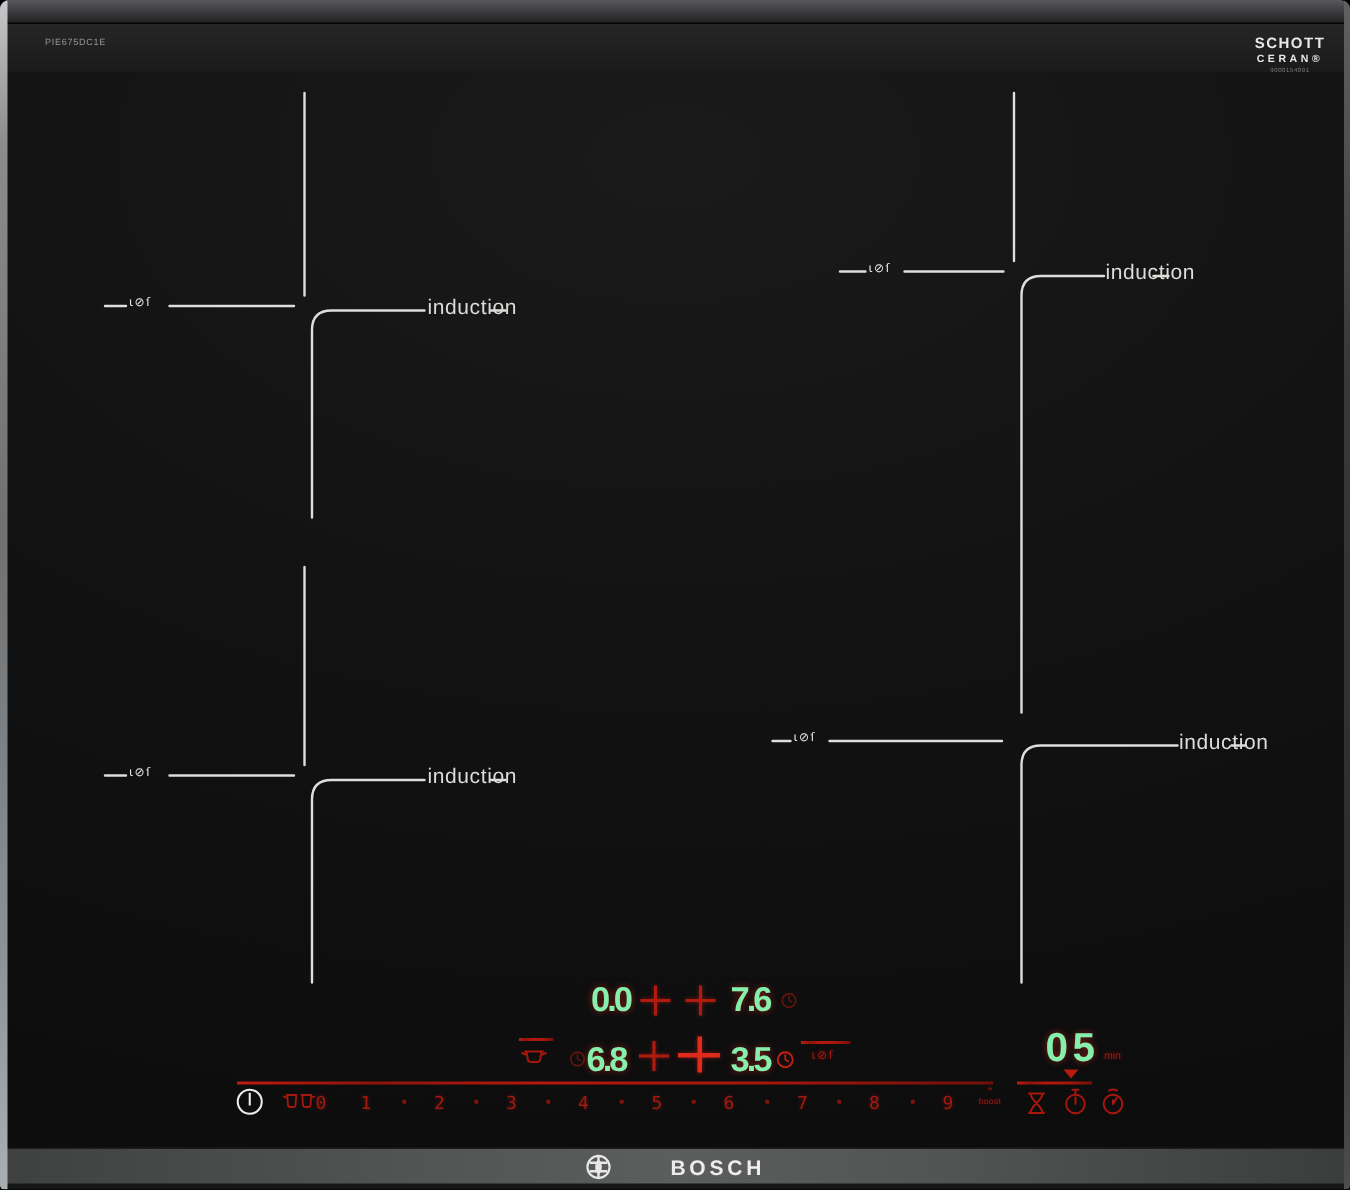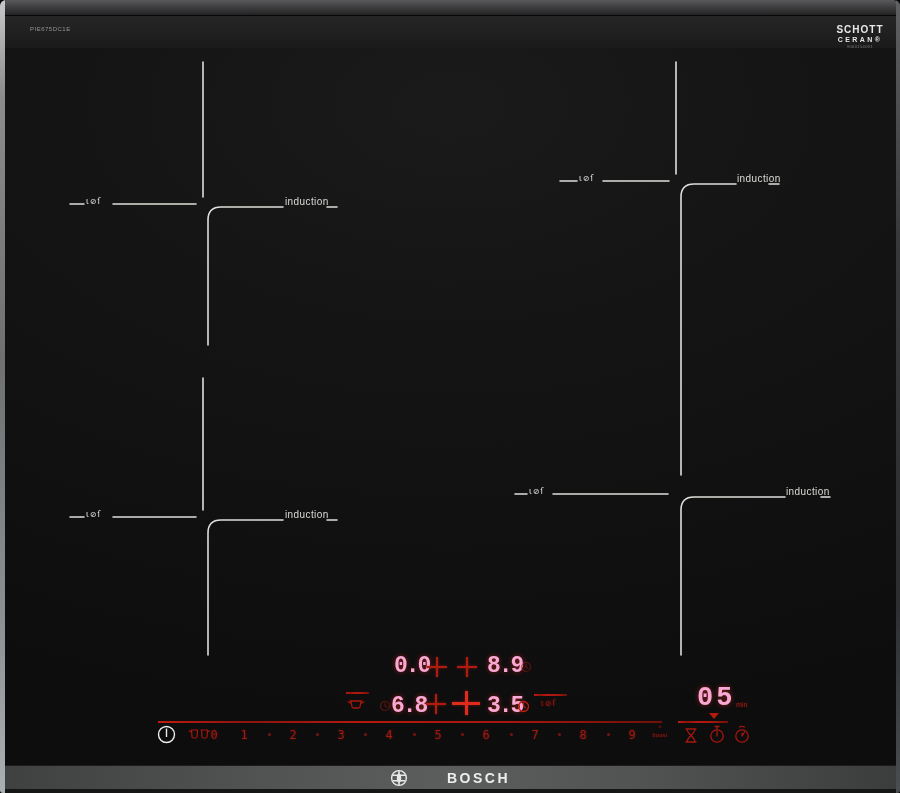--- a/index.html
+++ b/index.html
@@ -25,27 +25,27 @@
   .model{position:absolute;left:30px;top:26px;font-size:6px;letter-spacing:.5px;color:#969696;z-index:5;}
   .schott{position:absolute;left:828px;top:25px;width:64px;text-align:center;color:#e8e8e6;z-index:5;line-height:1;}
   .schott .l1{font-size:10px;font-weight:bold;letter-spacing:1px;}
   .schott .l2{font-size:7px;font-weight:bold;letter-spacing:2.4px;margin-top:1px;}
   .schott .num{font-size:4px;color:#7d7d7d;letter-spacing:.4px;margin-top:2px;}
   .bosch{position:absolute;left:0;top:766px;width:900px;height:23px;z-index:35;
     display:flex;align-items:center;justify-content:center;gap:7px;}
   .bosch-text{font-size:14px;font-weight:bold;letter-spacing:2.5px;color:#ededee;padding-left:32px;}
   
   svg.lines{position:absolute;left:0;top:0;z-index:3;}
-  .induction{position:absolute;font-size:10px;color:#dcdcd8;letter-spacing:.4px;z-index:4;}
+  .induction{position:absolute;font-size:14px;color:#dcdcd8;letter-spacing:.4px;z-index:4;}
   .pansym{position:absolute;font-size:8px;color:#e6e6e2;letter-spacing:1px;z-index:4;
     font-family:"DejaVu Sans",sans-serif;}
   .pansym.red{color:#a8170e;text-shadow:0 0 3px rgba(200,30,20,.5);}
   
-  .led{position:absolute;font-family:Liberation Mono, monospace;font-weight:bold;
-    color:#f9a8d4;text-shadow:0 0 5px rgba(235,45,28,.55);z-index:6;letter-spacing:-2px;}
+  .led{position:absolute;font-family:Liberation Sans, sans-serif;font-weight:bold;
+    color:#86efac;text-shadow:0 0 5px rgba(235,45,28,.55);z-index:6;letter-spacing:-2px;}
   .led.big{font-size:23px;line-height:22px;}
   .led.timer{font-size:27px;line-height:27px;letter-spacing:3px;}
   .led-unit{position:absolute;font-size:7px;color:#9c1c12;z-index:6;
     text-shadow:0 0 3px rgba(200,30,20,.5);}
   .cross{position:absolute;z-index:6;}
   .cross::before{content:"";position:absolute;left:0;right:0;top:50%;height:var(--t,2px);
     margin-top:calc(var(--t,2px) / -2);background:var(--c,#b01b10);box-shadow:0 0 3px rgba(210,35,22,.55);}
   .cross::after{content:"";position:absolute;top:0;bottom:0;left:50%;width:var(--t,2px);
     margin-left:calc(var(--t,2px) / -2);background:var(--c,#b01b10);box-shadow:0 0 3px rgba(210,35,22,.55);}
   .redline{position:absolute;height:2px;z-index:6;
@@ -97,21 +97,21 @@
   <span class="induction" style="left:786px;top:486px;">induction</span>
 
   <span class="pansym" style="left:86px;top:197px;">ι⊘ſ</span>
   <span class="pansym" style="left:579px;top:174px;">ι⊘ſ</span>
   <span class="pansym" style="left:86px;top:510px;">ι⊘ſ</span>
   <span class="pansym" style="left:529px;top:487px;">ι⊘ſ</span>
 
   <span class="led big" style="left:394px;top:655px;">0.0</span>
   <div class="cross" style="left:427px;top:657px;width:20px;height:20px;"></div>
   <div class="cross" style="left:457px;top:657px;width:20px;height:20px;"></div>
-  <span class="led big" style="left:487px;top:655px;">8.9</span>
+  <span class="led big" style="left:487px;top:655px;">7.6</span>
   <svg class="icon dim" style="left:520px;top:661px;" width="12" height="12">
     <circle cx="6" cy="6" r="4.5" stroke="#9c1a10" stroke-width="1.2" fill="none"></circle>
     <path d="M6,6 L6,2.8 M6,6 L8.3,7.2" stroke="#9c1a10" stroke-width="1.1"></path>
   </svg>
 
   <div class="redline" style="left:346px;top:692px;width:23px;"></div>
   <svg class="icon" style="left:347px;top:698px;" width="20" height="12">
     <path d="M3,3 H15 M4,3 L5,9 Q5.5,10 7,10 H11 Q12.5,10 13,9 L14,3 M1,4 L3.5,5 M17,4 L14.5,5" stroke="#a8170e" stroke-width="1.3" fill="none" stroke-linecap="round"></path>
   </svg>
   <svg class="icon dim" style="left:379px;top:700px;" width="12" height="12">

